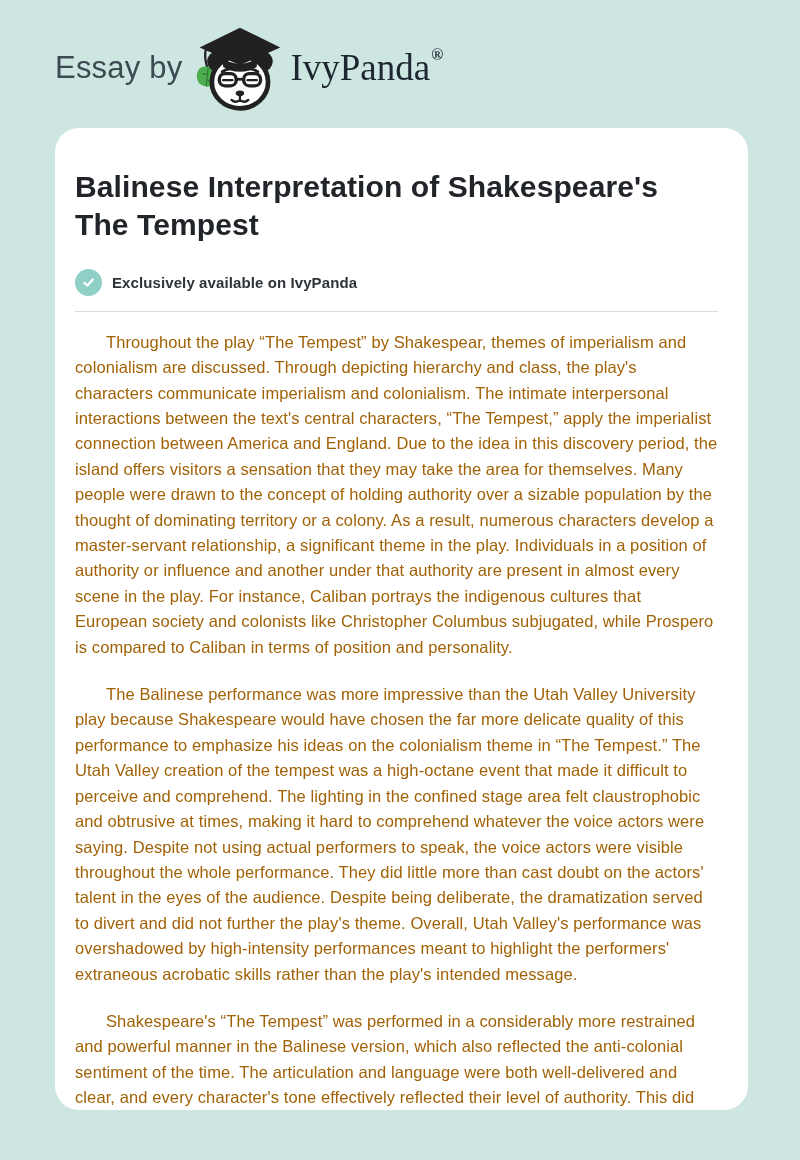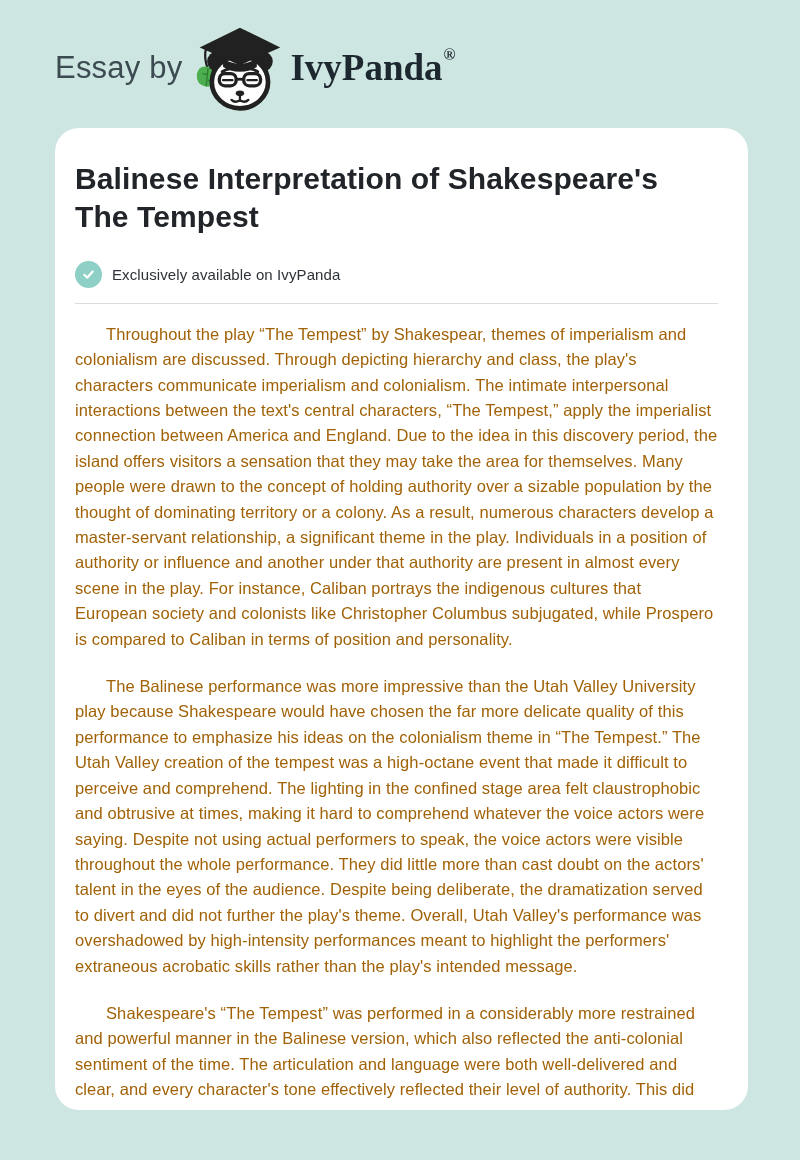--- a/index.html
+++ b/index.html
@@ -29,21 +29,21 @@
     letter-spacing: 0.2px;
   }
   .logo {
     display: flex;
     align-items: flex-start;
     margin-left: 12px;
   }
   .logo svg { display: block; }
   .brand {
     font-family: "Liberation Serif", serif;
-    font-weight: bold;
+    font-weight: normal;
     font-size: 37px;
     color: #1d2730;
     margin-left: 6px;
     line-height: 92px;
   }
   .reg {
     font-family: "Liberation Serif", serif;
     font-weight: bold;
     font-size: 16px;
     color: #1d2730;
@@ -53,21 +53,21 @@
 
   
   .card {
     position: absolute;
     left: 55px;
     top: 128px;
     width: 693px;
     height: 982px;
     background: #ffffff;
     border-radius: 24px;
-    padding: 32px 30px 30px 20px;
+    padding: 40px 30px 30px 20px;
     overflow: hidden;
   }
   .title {
     margin: 0 0 24px 0;
     font-size: 30px;
     font-weight: bold;
     color: #212529;
     line-height: 1.28;
     letter-spacing: 0.1px;
   }
@@ -82,21 +82,21 @@
     border-radius: 50%;
     background: #8ecfc6;
     display: flex;
     align-items: center;
     justify-content: center;
     flex: 0 0 27px;
   }
   .badge-label {
     margin-left: 10px;
     font-size: 15px;
-    font-weight: normal;
+    font-weight: bold;
     color: #2d3338;
     letter-spacing: 0.1px;
   }
   .divider {
     border: none;
     border-top: 1px solid #dcdcdc;
     margin: 0 0 18px 0;
   }
   .para {
     margin: 0 0 22px 0;

